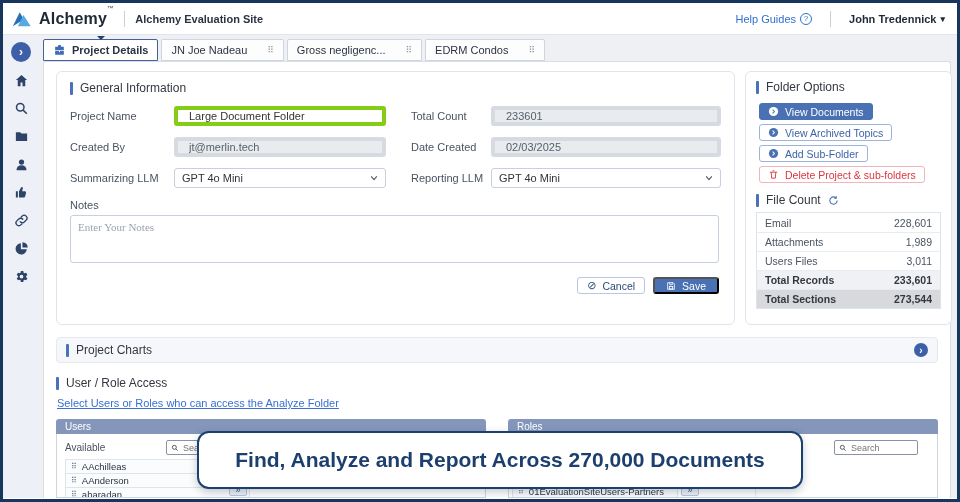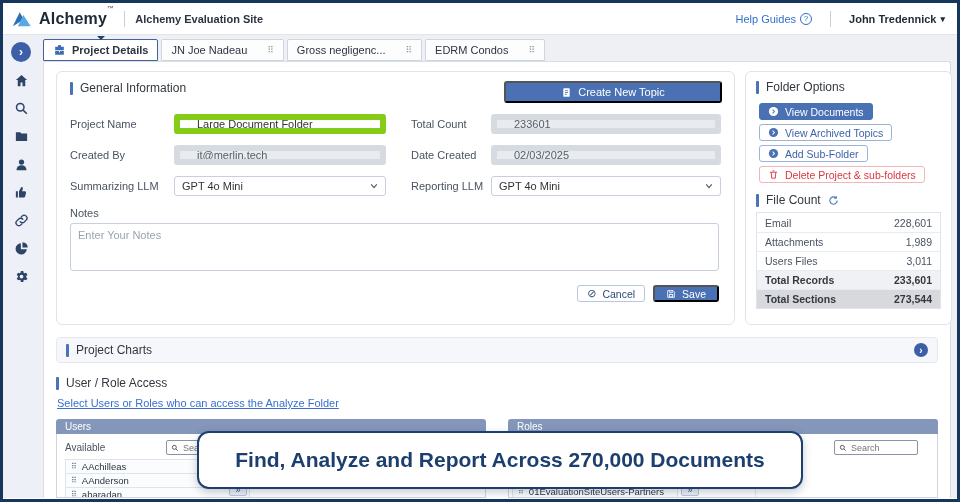--- a/index.html
+++ b/index.html
@@ -46,27 +46,27 @@
   .accent { width:3px; height:13px; background:#4a72b8; border-radius:1px; flex:none; }
 
   .gi-head { display:flex; align-items:flex-start; justify-content:space-between; }
   .btn { display:inline-flex; align-items:center; justify-content:center; gap:6px; border-radius:3px; cursor:pointer; font-family:inherit; }
   .btn-create { width:218px; height:22px; background:#4a71b4; color:#fff; font-size:11px; margin-right:-1px; }
   .btn-create svg { width:11px; height:11px; }
 
   .frow { display:flex; align-items:center; margin-top:11px; }
   .flabel { width:104px; font-size:11px; color:#4a5361; flex:none; }
   .flabel2 { width:80px; font-size:11px; color:#4a5361; flex:none; margin-left:25px; }
-  .inp { height:20px; border:6px solid #84cc16; border-radius:3px; font-size:11px; color:#333; padding:0 17px; font-family:inherit; background:#fff; }
+  .inp { height:20px; border:4px solid #84cc16; border-radius:3px; font-size:11px; color:#333; padding:0 11px; font-family:inherit; background:#fff; }
   .inp:disabled { background:#e9ecef; color:#565e69; border-color:#d6dbe2; opacity:1; }
   .w1 { width:212px; } .w2 { width:230px; }
   .sel { display:flex; align-items:center; justify-content:space-between; border:1px solid #c7d0dd; border-radius:3px; height:20px; padding:0 7px; font-size:11px; color:#333; background:#fff; cursor:pointer; }
   .sel svg { width:8px; height:8px; }
   .notes-label { font-size:11px; color:#4a5361; margin-top:11px; }
-  .notes { width:649px; height:48px; margin-top:4px; border:1px solid #c7d0dd; border-radius:3px; font-size:11px; padding:5px 7px; resize:none; font-family:Liberation Sans, sans-serif; color:#333; }
+  .notes { width:649px; height:48px; margin-top:4px; border:1px solid #c7d0dd; border-radius:3px; font-size:11px; padding:5px 7px; resize:none; font-family:Liberation Serif, serif; color:#333; }
   .notes::placeholder { color:#9aa3af; }
   .gi-btnrow { display:flex; justify-content:flex-end; gap:8px; margin-top:10px; width:649px; }
   .btn-cancel { height:17px; padding:0 9px; border:1px solid #b9c6dd; background:#fff; color:#2c4a77; font-size:10.5px; }
   .btn-cancel .glyph { font-size:11px; }
   .btn-save { height:17px; padding:0 11px; background:#4a71b4; color:#fff; font-size:10.5px; }
   .btn-save svg { width:10px; height:10px; }
 
   
   .fo-btn { height:17px; padding:0 8px; font-size:10.5px; margin-top:4px; border-radius:3px; display:inline-flex; align-items:center; gap:6px; width:fit-content; }
   .fo-stack { display:flex; flex-direction:column; margin-top:5px; margin-left:3px; }
@@ -216,27 +216,20 @@
 
       <div class="content">
         <div class="row1">
 
           <div class="card gi-card">
             <div class="gi-head">
               <div class="section-title">
                 <span class="accent"></span>
                 <span>General Information</span>
               </div>
-              <button class="btn btn-create">
-                <svg viewBox="0 0 24 24">
-                    <rect x="5" y="2.5" width="14" height="19" rx="2" fill="#fff"></rect>
-                    <path d="M8.5 8h7M8.5 12h7M8.5 16h4.5" stroke="#4a71b4" stroke-width="1.8"></path>
-                  </svg>
-                <span>Create New Topic</span>
-              </button>
             </div>
 
             <div class="frow">
               <span class="flabel">Project Name</span>
               <input class="inp w1" value="Large Document Folder" style="">
               <span class="flabel2">Total Count</span>
               <input class="inp w2" disabled="" value="233601" style="">
             </div>
 
             <div class="frow">

